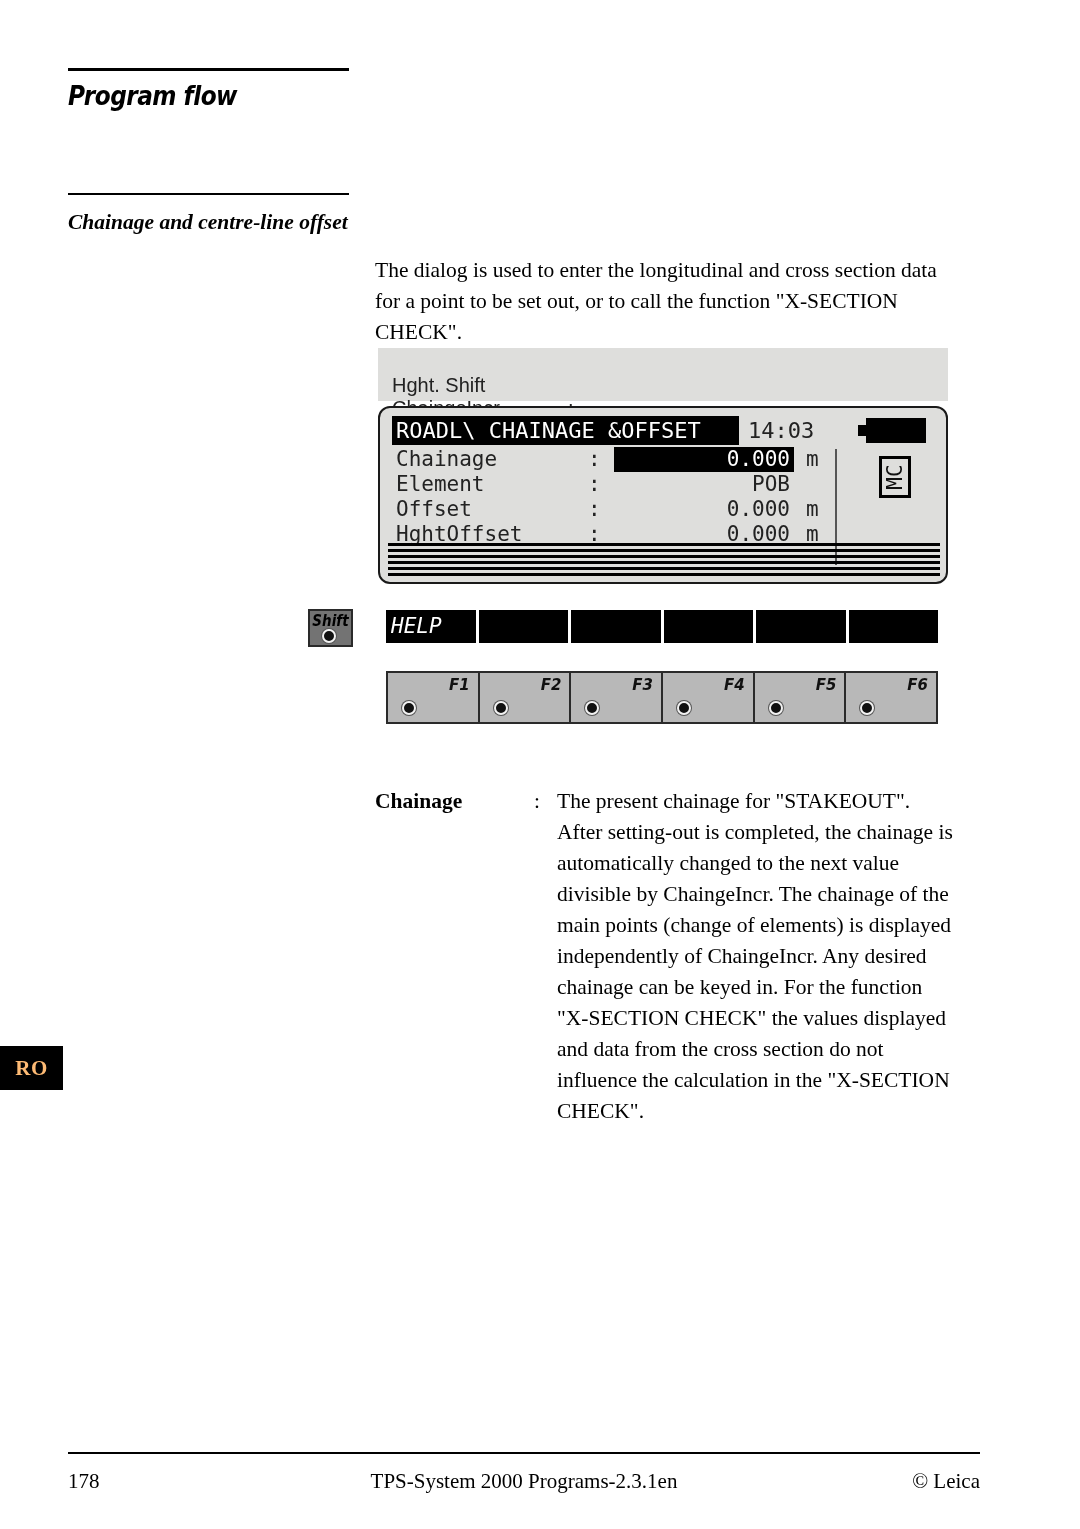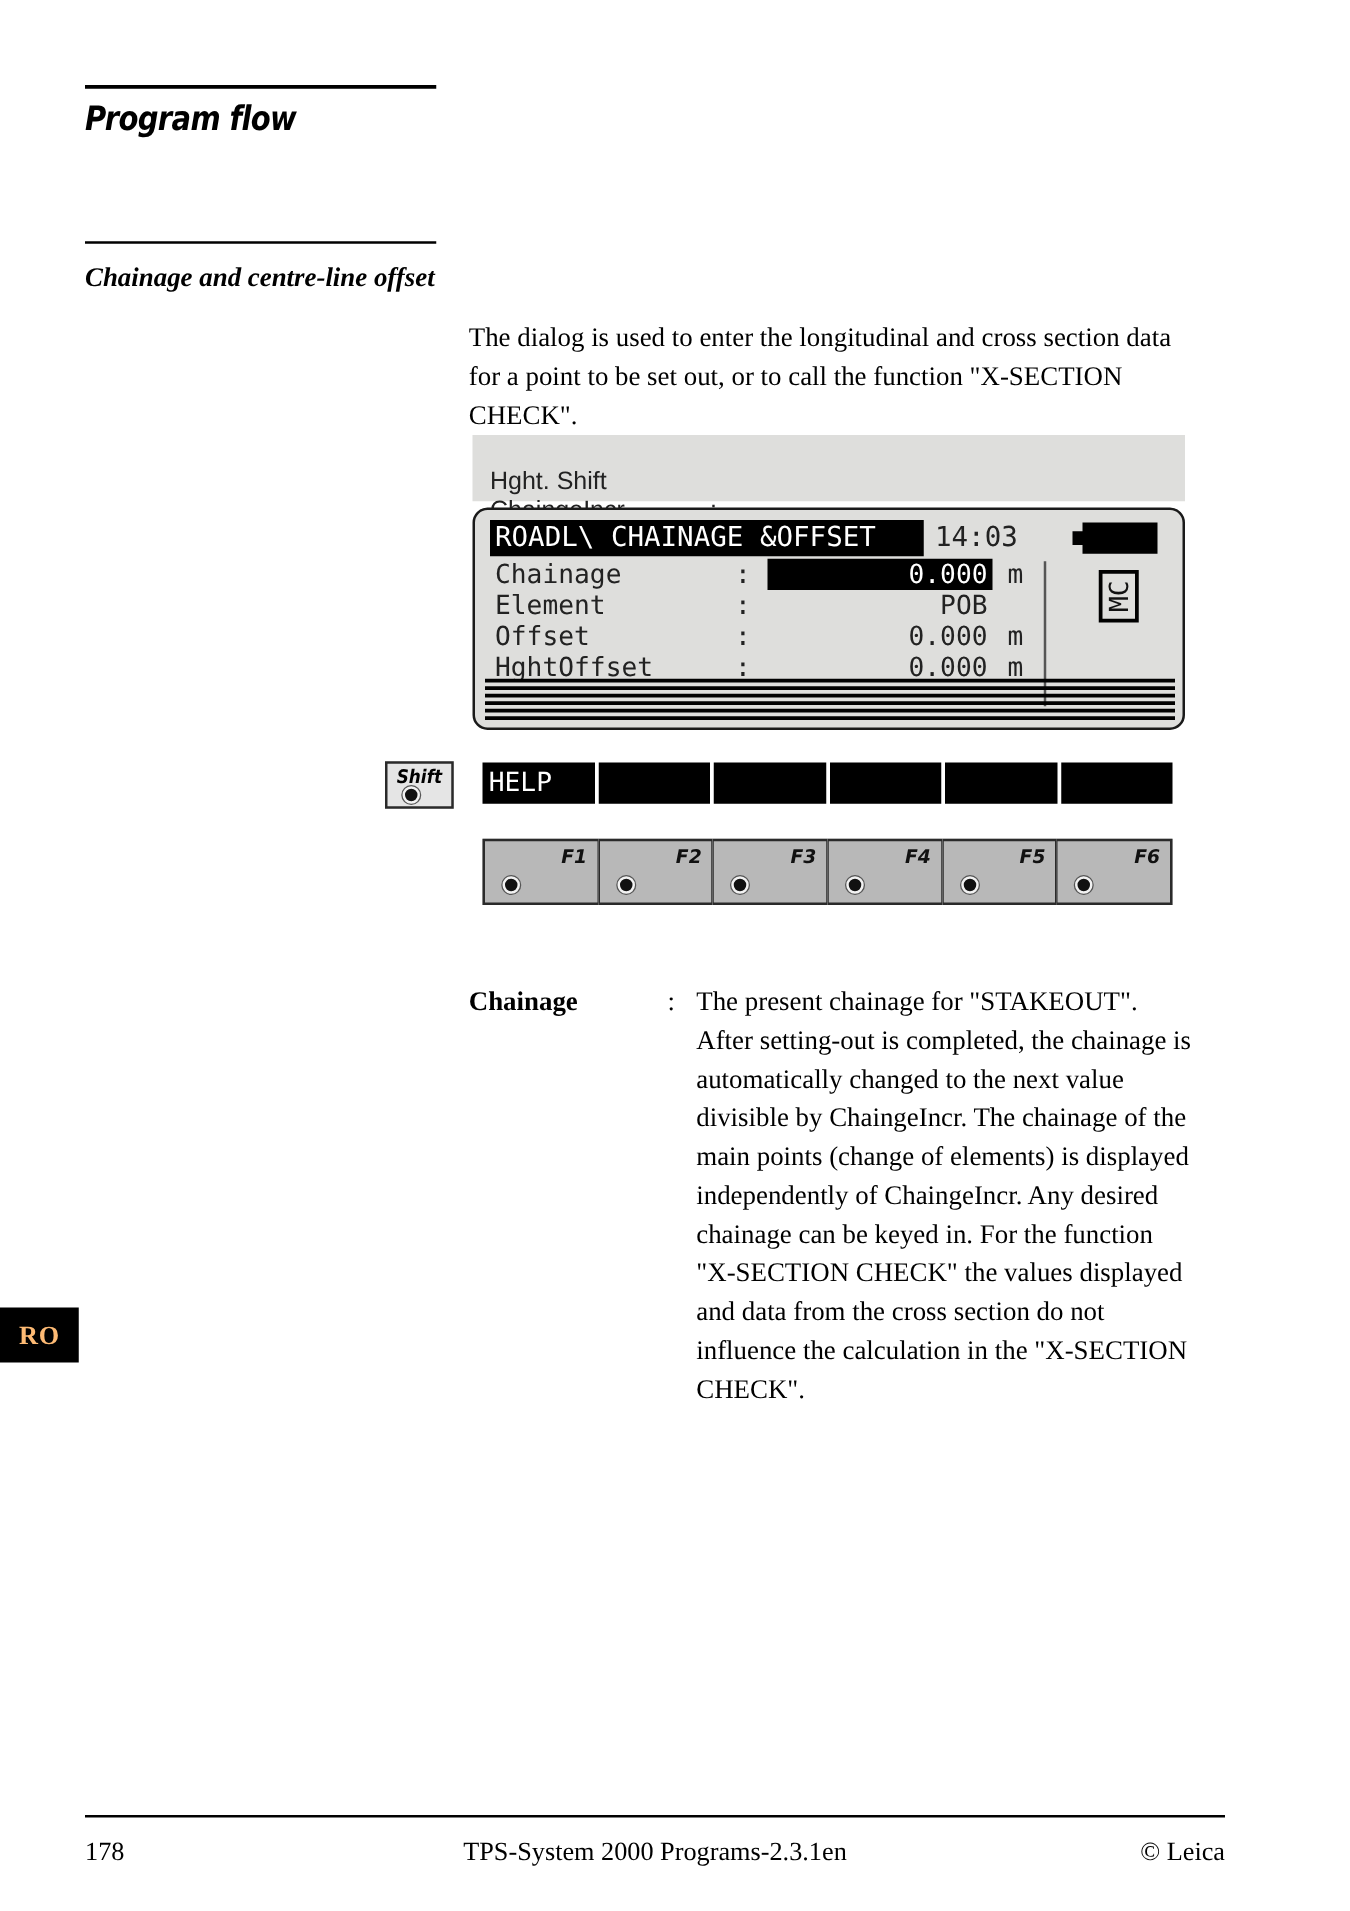--- a/index.html
+++ b/index.html
@@ -263,30 +263,31 @@
 
   
   #shift-softkeys {
     position: absolute;
     left: 8px;
     top: 262px;
     width: 552px;
     height: 33px;
     display: flex;
     gap: 3px;
+    font-style: italic;
   }
 
   
   #shift-key {
     position: absolute;
     left: -70px;
     top: 261px;
-    width: 55px;
+    width: 45px;
     height: 38px;
-    background: #e5e5e5;
+    background: #737373;
     border: 2px solid #2a2a2a;
     box-sizing: border-box;
   }
   #shift-key .sk-label {
     position: absolute;
     left: 0;
     top: 1px;
     width: 100%;
     text-align: center;
     font-family: "DejaVu Sans", sans-serif;

